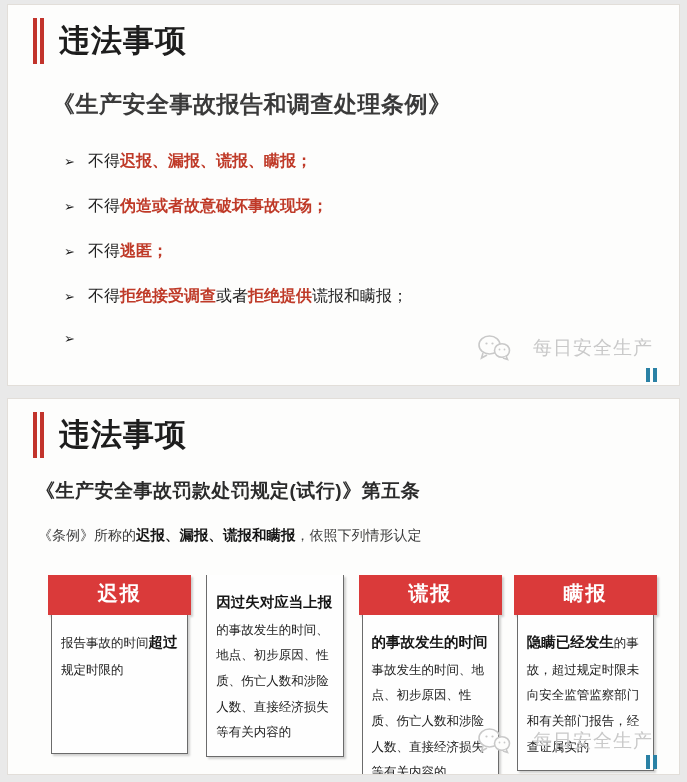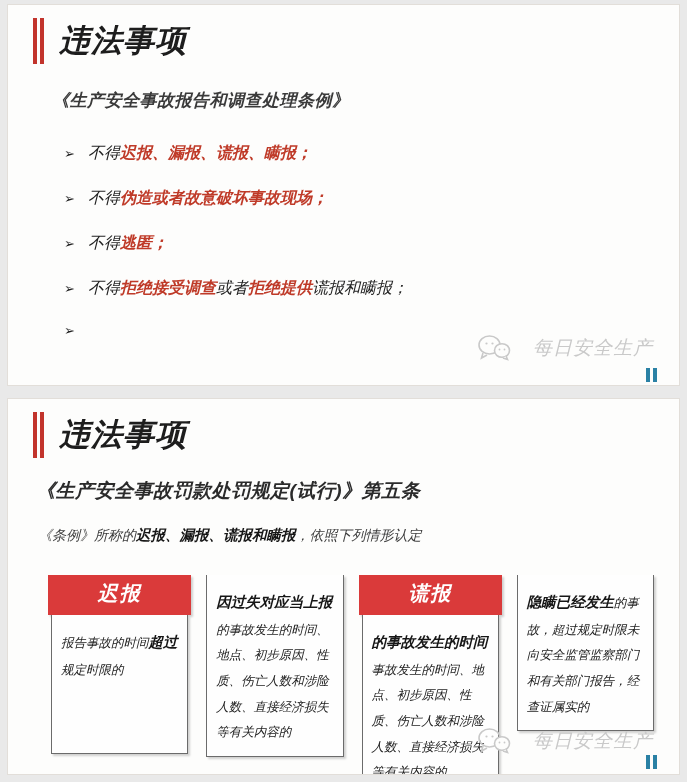--- a/index.html
+++ b/index.html
@@ -3,21 +3,21 @@
 <meta charset="utf-8">
 <style>
   html,body{margin:0;padding:0;}
   body{
     width:687px;height:782px;
     background:#e9e9e9;
     font-family:"Liberation Sans","DejaVu Sans",sans-serif;
     color:#222;
     overflow:hidden;
   }
-  .page{width:687px;height:782px;box-sizing:border-box;padding:4px 7px;font-style:italic;}
+  .page{width:687px;height:782px;box-sizing:border-box;padding:4px 7px;}
   .slide{
     position:relative;
     background:#fdfdfc;
     border:1px solid #e2ded9;
     box-sizing:border-box;
     overflow:hidden;
   }
   .slide-1{height:382px;margin-bottom:12px;}
   .slide-2{height:377px;}
 
@@ -28,21 +28,21 @@
     background:linear-gradient(90deg,#c2342c 0 4px,#fdfdfc 4px 7px,#c2342c 7px 11px);
   }
   .slide-title{
     margin:0 0 0 15px;
     font-size:31px;font-weight:900;color:#1d1d1d;letter-spacing:1px;
   }
 
   
   .subtitle-1{
     margin:25px 0 0 44px;
-    font-size:17px;font-weight:bold;color:#3a3a3a;letter-spacing:.5px;
+    font-size:23px;font-weight:bold;color:#3a3a3a;letter-spacing:.5px;
   }
   .bullets{list-style:none;margin:31px 0 0 56px;padding:0;}
   .bullet{display:flex;align-items:baseline;font-size:16px;color:#222;margin-bottom:24px;}
   .bullet-marker{flex:0 0 auto;margin-right:13px;font-size:13px;color:#1d1d1d;}
   .seg-red{color:#bf3a28;font-weight:bold;}
   .seg-bold{font-weight:bold;color:#161616;}
 
   
   .subtitle-2{
     margin:20px 0 0 28px;
@@ -151,20 +151,21 @@
           <div class="card-body"><span>报告事故的时间</span><span class="seg-bold">超过</span><span>规定时限的</span></div>
         </div>
         <div class="card">
           <div class="card-body"><span class="seg-bold">因过失对应当上报</span><span>的事故发生的时间、地点、初步原因、性质、伤亡人数和涉险人数、直接经济损失等有关内容的</span></div>
         </div>
         <div class="card">
           <div class="card-header">谎报</div>
           <div class="card-body"><span class="seg-bold">的事故发生的时间</span><span>事故发生的时间、地点、初步原因、性质、伤亡人数和涉险人数、直接经济损失等有关内容的</span></div>
         </div>
         <div class="card">
+          <div class="card-header">瞒报</div>
           <div class="card-body"><span class="seg-bold">隐瞒已经发生</span><span>的事故，超过规定时限未向安全监管监察部门和有关部门报告，经查证属实的</span></div>
         </div>
       </div>
 
     <div class="watermark">
       <svg width="34" height="27" viewBox="0 0 34 27" fill="none" stroke="#c9c9c9" stroke-width="1.6">
         <ellipse cx="12.5" cy="11" rx="10.5" ry="9"></ellipse>
         <path d="M6 19 L4.5 24 L10 21" fill="#fdfdfc" stroke="#c9c9c9"></path>
         <ellipse cx="25" cy="16.5" rx="7.5" ry="6.8" fill="#fdfdfc"></ellipse>
         <path d="M29 22 L30.5 25.5 L26 24" fill="#fdfdfc" stroke="#c9c9c9"></path>

